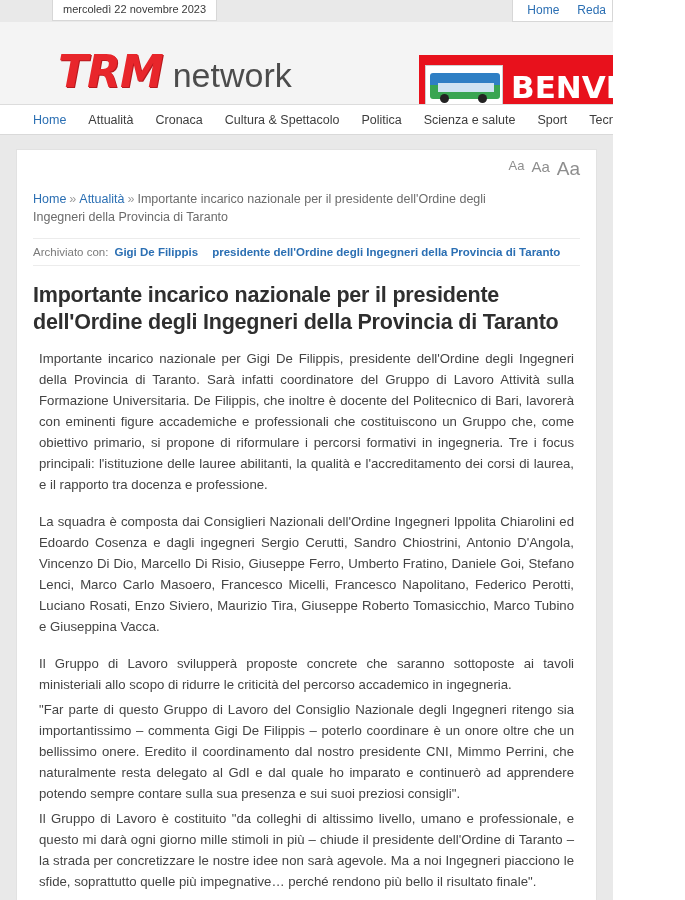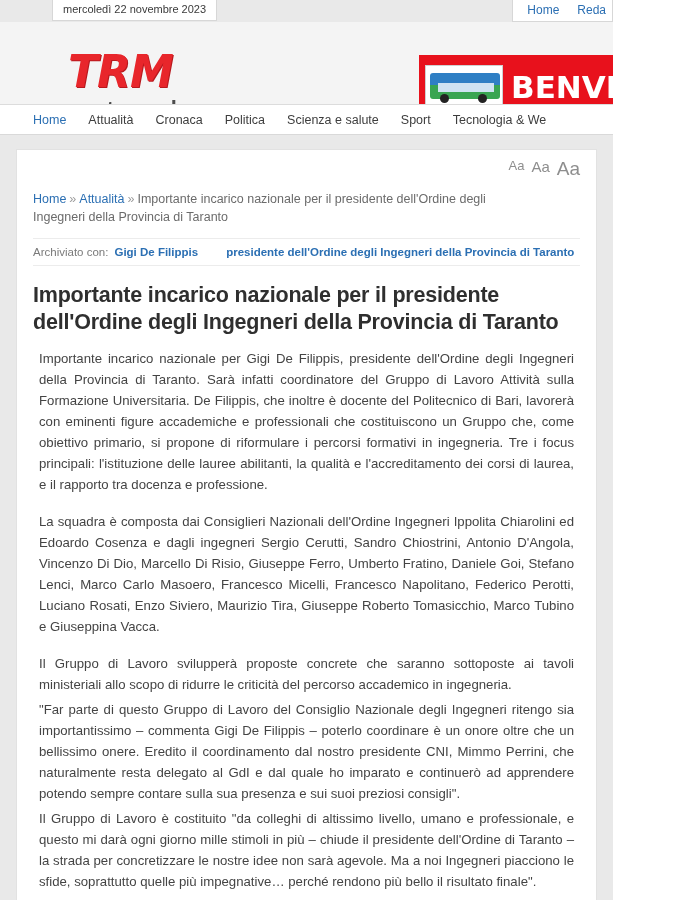--- a/index.html
+++ b/index.html
@@ -56,21 +56,20 @@
     height: 83px;
     background: #f4f4f4;
     border-bottom: 1px solid #dcdcdc;
     overflow: hidden;
   }
   .logo-wrap {
     position: absolute;
     left: 58px; top: 30px;
     display: flex;
     align-items: baseline;
-    flex-direction: column;
   }
   .logo-trm {
     font-family: "DejaVu Sans", sans-serif;
     font-weight: bold;
     font-style: italic;
     font-size: 44px;
     color: #e8262b;
     letter-spacing: -1px;
     text-shadow: 1px 1px 0 #b8191e;
     line-height: 40px;
@@ -191,21 +190,21 @@
     font-size: 11.5px;
     color: #7a7a7a;
   }
   .archived a {
     color: #2b6fb3;
     font-weight: bold;
     text-decoration: none;
     margin-left: 6px;
     text-align: right;
   }
-  .archived a + a { margin-left: 28px; }
+  .archived a + a { margin-left: 14px; }
 
   h1.title {
     margin: 16px 16px 0 16px;
     font-size: 21.5px;
     line-height: 27px;
     color: #2f2f2f;
     font-weight: bold;
     letter-spacing: -0.2px;
   }
 
@@ -272,20 +271,23 @@
     <div class="navitem active">
         <span>Home</span>
       </div>
     <div class="navitem">
         <span>Attualità</span>
       </div>
     <div class="navitem">
         <span>Cronaca</span>
       </div>
     <div class="navitem">
+        <span>Cultura &amp; Spettacolo</span>
+      </div>
+    <div class="navitem">
         <span>Politica</span>
       </div>
     <div class="navitem">
         <span>Scienza e salute</span>
       </div>
     <div class="navitem">
         <span>Sport</span>
       </div>
     <div class="navitem">
         <span>Tecnologia &amp; We</span>

